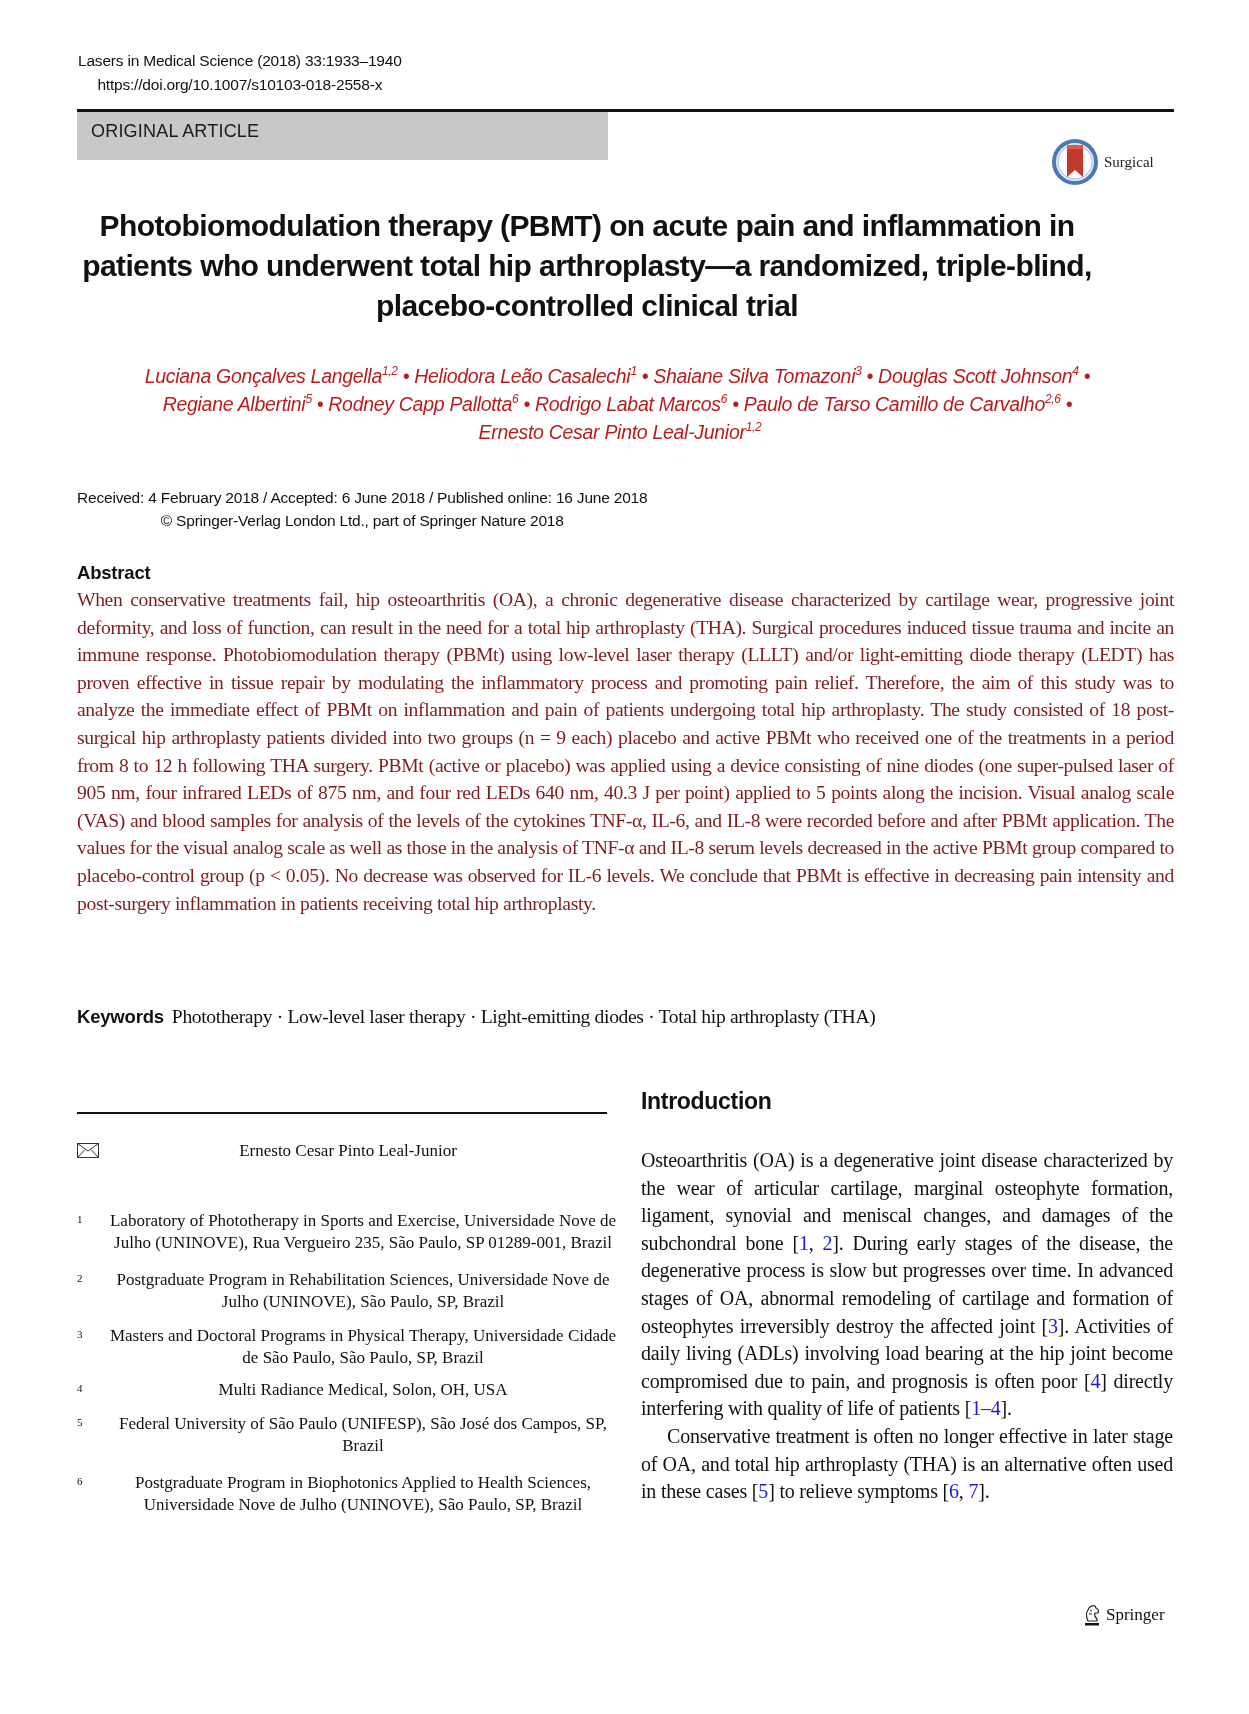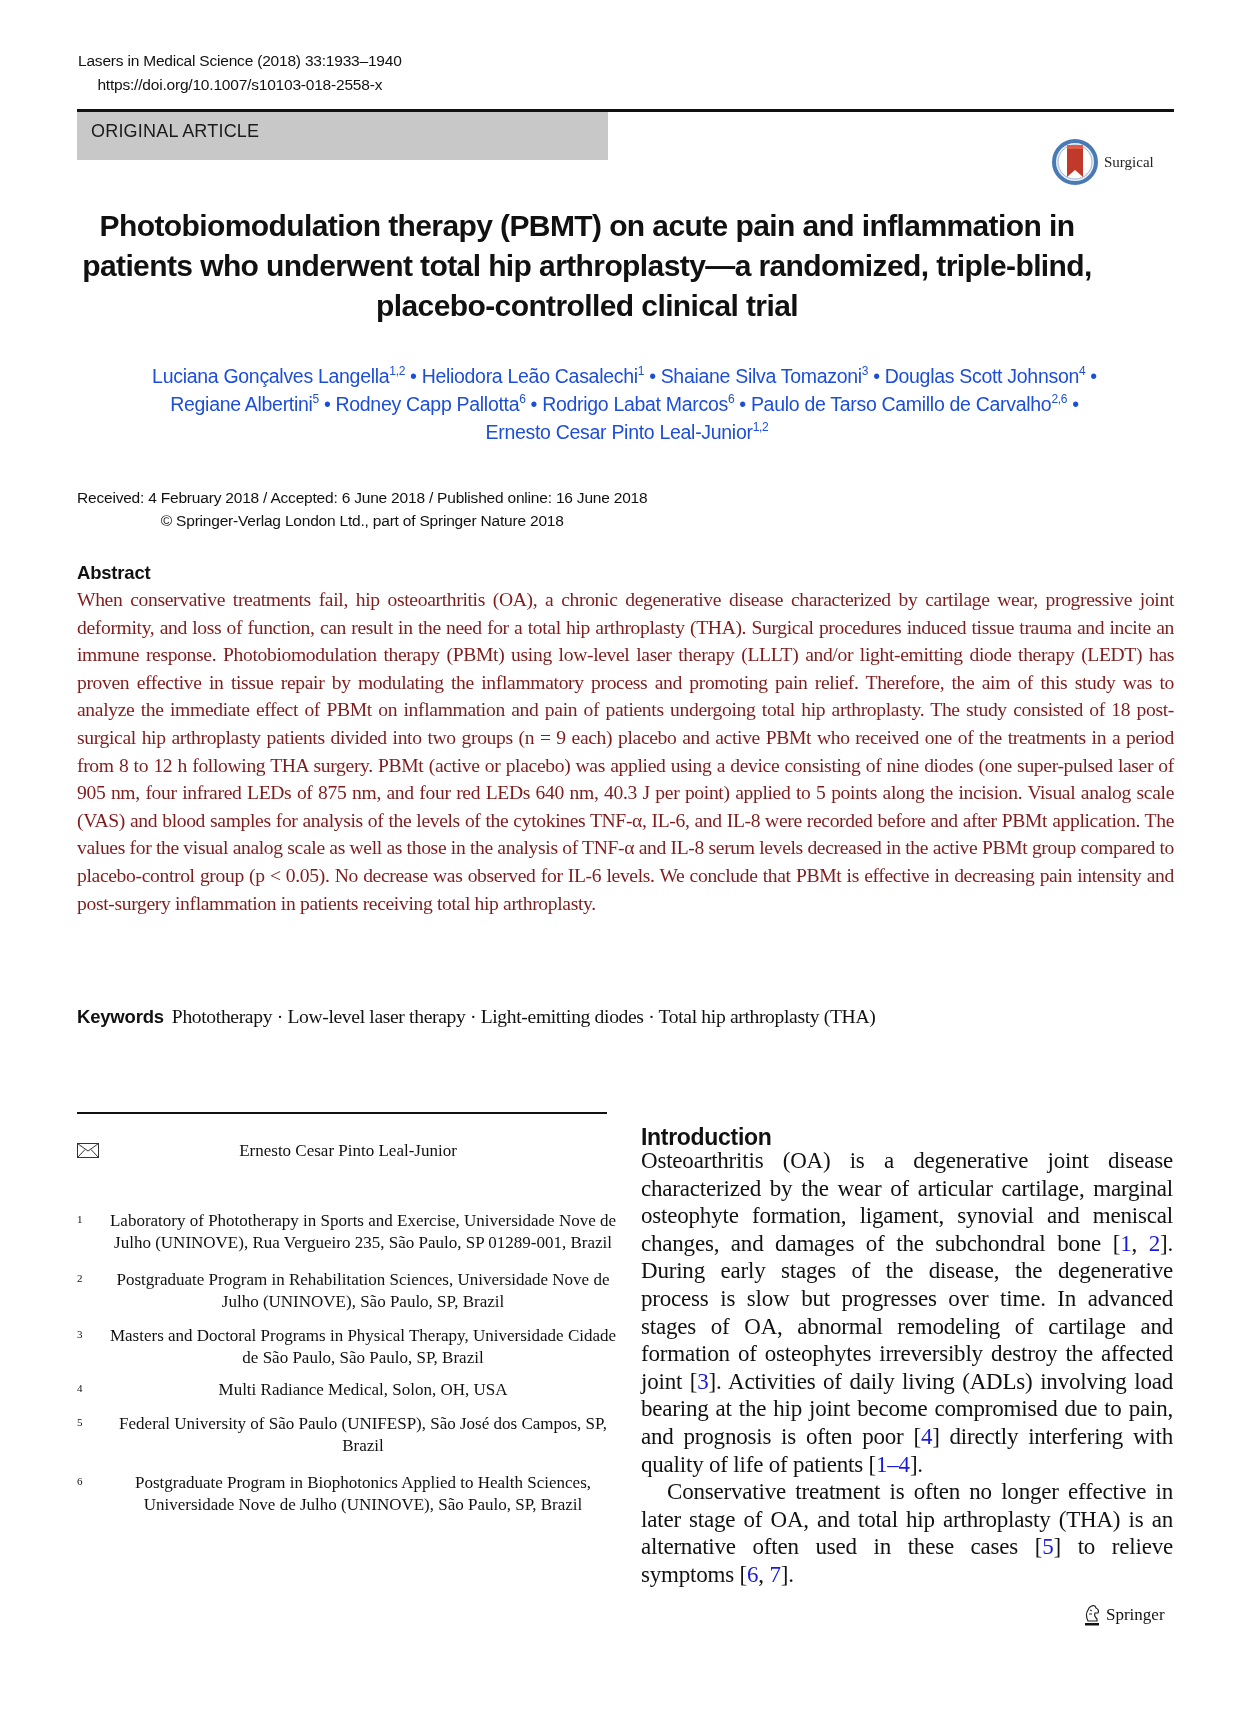--- a/index.html
+++ b/index.html
@@ -10,43 +10,43 @@
 
   #journal-line { left: 78px; top: 49px; font-size: 15.5px; line-height: 24px; letter-spacing: -0.2px; }
   #top-rule { left: 77px; top: 109px; width: 1097px; height: 3px; background: #111; }
   #article-type { left: 77px; top: 112px; width: 531px; height: 48px; background: #c8c8c8; }
   #article-type span { position: absolute; left: 14px; top: 9px; font-size: 18px; letter-spacing: 0.2px; color: #1a1a1a; }
 
   #crossmark { left: 1052px; top: 137px; height: 50px; display: flex; align-items: center; gap: 6px; }
   #crossmark .crossmark-text { font-size: 15px; color: #222; }
 
   #title { left: 77px; top: 206px; width: 1020px; font-size: 30px; font-weight: bold; line-height: 40px; letter-spacing: -0.6px; color: #111; }
-  #authors { left: 77px; top: 362px; width: 1100px; font-size: 19.5px; line-height: 28px; letter-spacing: -0.3px; color: #1d4ed8; }
+  #authors { left: 70px; top: 362px; width: 1100px; font-size: 19.5px; line-height: 28px; letter-spacing: -0.3px; color: #b91c1c; font-style: italic; }
   #authors sup { font-size: 12px; vertical-align: 8px; line-height: 0; }
   #authors .sep { margin: 0 5px; }
 
   #dates { left: 77px; top: 486px; font-size: 15.5px; line-height: 23px; letter-spacing: -0.2px; }
 
   #abstract-heading { left: 77px; top: 562px; font-size: 18.5px; font-weight: bold; letter-spacing: -0.2px; }
   #abstract-body { left: 77px; top: 586px; width: 1097px; font-size: 19.6px; line-height: 27.6px; text-align: justify; letter-spacing: -0.35px; color: #7f1d1d; }
 
   #keywords { left: 77px; top: 1006px; font-size: 19.6px; letter-spacing: -0.35px; }
   #keywords .kw-label { font-weight: bold; margin-right: 8px; font-size: 18.5px; letter-spacing: -0.2px; }
 
   #footnote-rule { left: 77px; top: 1112px; width: 530px; height: 2px; background: #111; }
   #corresponding { left: 77px; top: 1140px; font-size: 17px; line-height: 22px; }
   #corresponding .env { position: absolute; left: 0; top: 3px; }
   #corresponding .corr-text { position: absolute; left: 31px; top: 0; width: 480px; }
 
   .aff { left: 77px; width: 540px; font-size: 17px; line-height: 22px; }
   .aff .num { position: absolute; left: 0; top: -2px; font-size: 11px; }
   .aff .txt { position: absolute; left: 31px; top: 0; width: 510px; }
 
-  #intro-heading { left: 641px; top: 1124px; font-size: 23px; font-weight: bold; letter-spacing: -0.3px; }
-  #intro-body { left: 641px; top: 1147px; width: 532px; font-size: 23px; line-height: 27.6px; text-align: justify; letter-spacing: -0.2px; }
+  #intro-heading { left: 641px; top: 1088px; font-size: 23px; font-weight: bold; letter-spacing: -0.3px; }
+  #intro-body { left: 641px; top: 1147px; width: 532px; font-size: 20px; line-height: 27.6px; text-align: justify; letter-spacing: -0.2px; }
   #intro-body p { margin: 0; }
   #intro-body p + p { text-indent: 26px; }
   .ref { color: #1a1adb; }
 
   #springer { left: 1082px; top: 1604px; display: flex; align-items: center; gap: 4px; }
   #springer .springer-text { font-size: 17px; color: #111; }
 </style>
 </head>
 <body>
 

